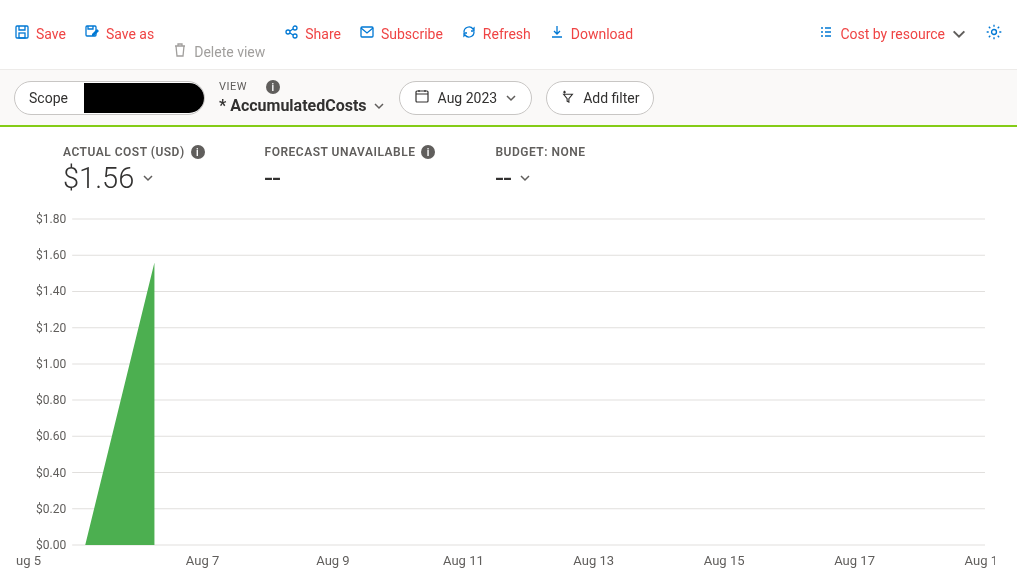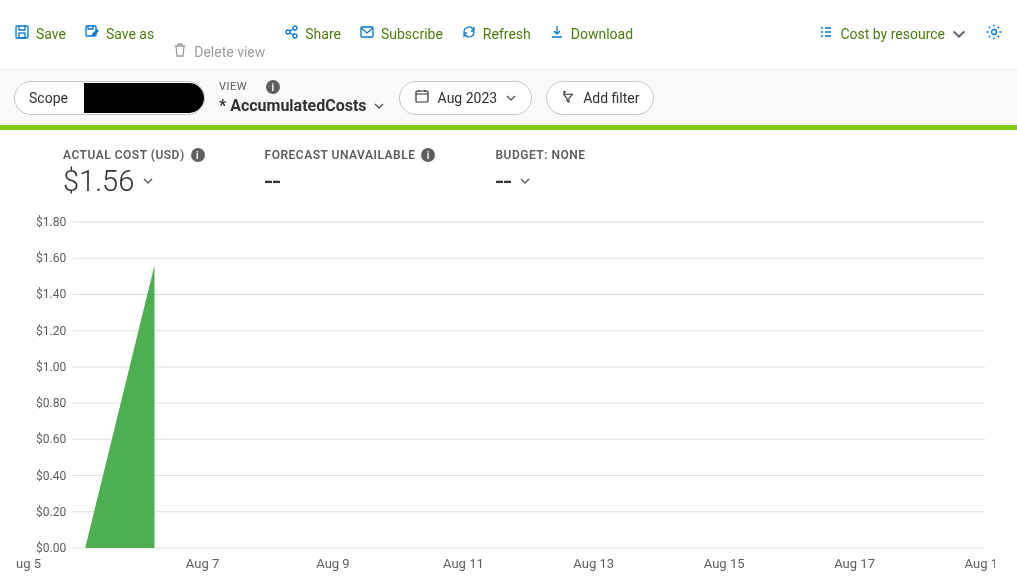--- a/index.html
+++ b/index.html
@@ -16,37 +16,37 @@
   display: flex;
   align-items: center;
   gap: 18px;
   padding: 6px 14px 8px;
   font-size: 14px;
 }
 .toolbar-item {
   display: inline-flex;
   align-items: center;
   gap: 6px;
-  color: #4d7c0f;
+  color: #ef4444;
   cursor: pointer;
 }
 .toolbar-item.disabled { color: #a19f9d; cursor: default; margin-top: 36px; }
 .toolbar-item svg { width: 16px; height: 16px; flex-shrink: 0; }
 .toolbar-item .tb-icon-blue { color: #0078d4; }
 .toolbar-last { margin-left: auto; justify-content: center; }
 .gear { color: #0078d4; cursor: pointer; }
 
 .filterbar {
   display: flex;
   align-items: center;
   gap: 14px;
   padding: 10px 14px;
   background: #faf9f8;
   border-top: 1px solid #edebe9;
-  border-bottom: 5px solid #84cc16;
+  border-bottom: 2px solid #84cc16;
 }
 .pill {
   display: inline-flex;
   align-items: center;
   height: 34px;
   padding: 0 14px;
   border: 1px solid #c8c6c4;
   border-radius: 17px;
   background: #fff;
   font-size: 14px;

